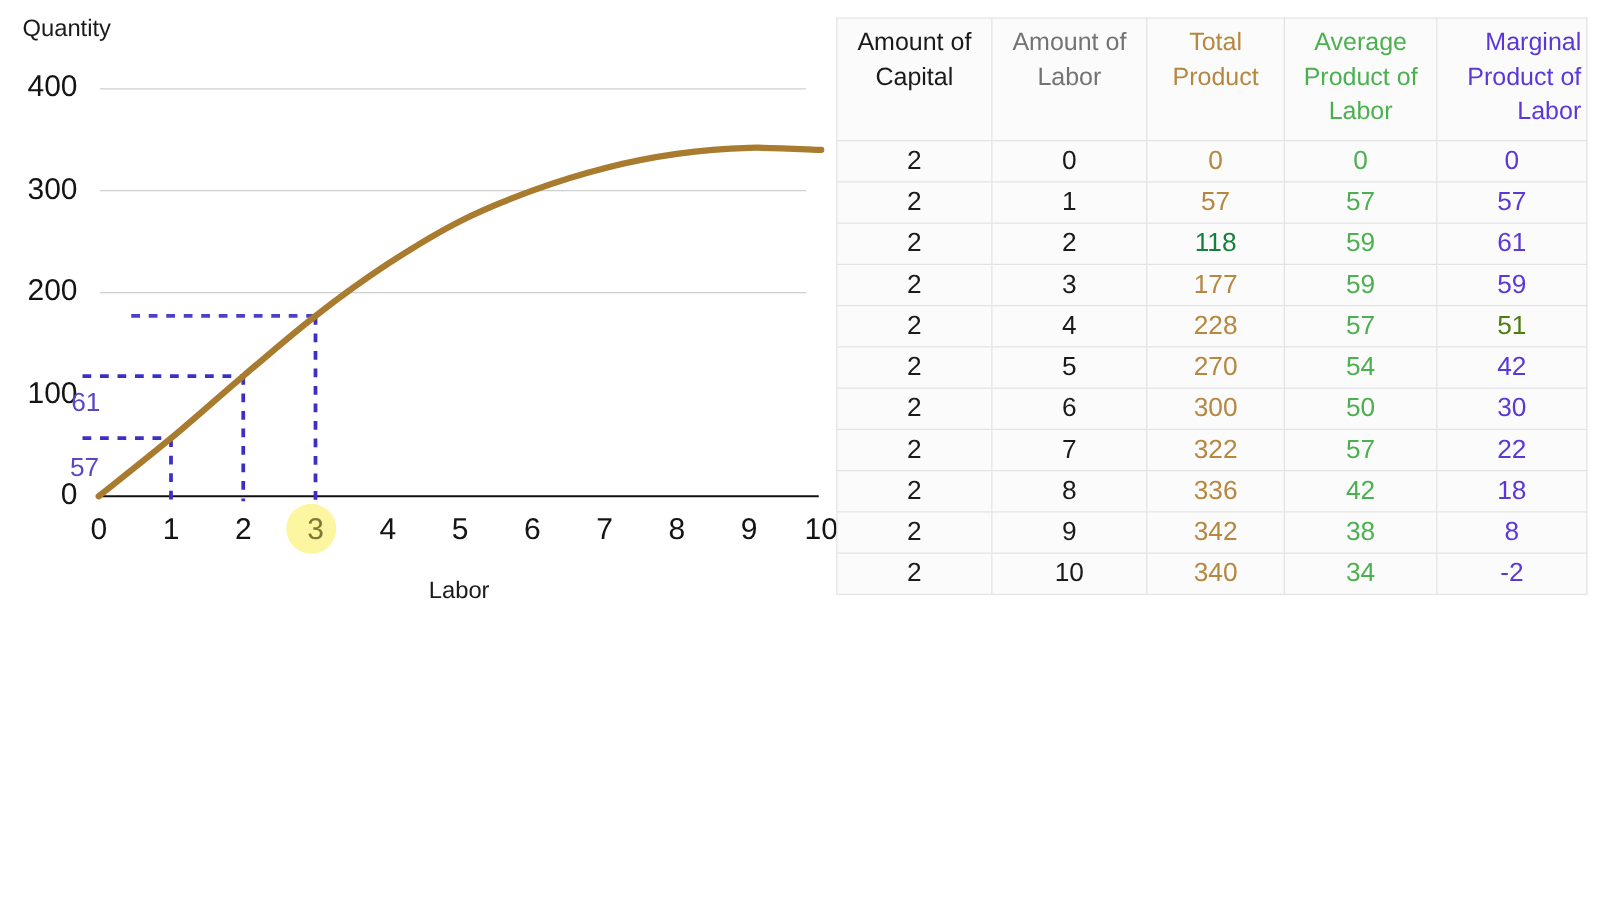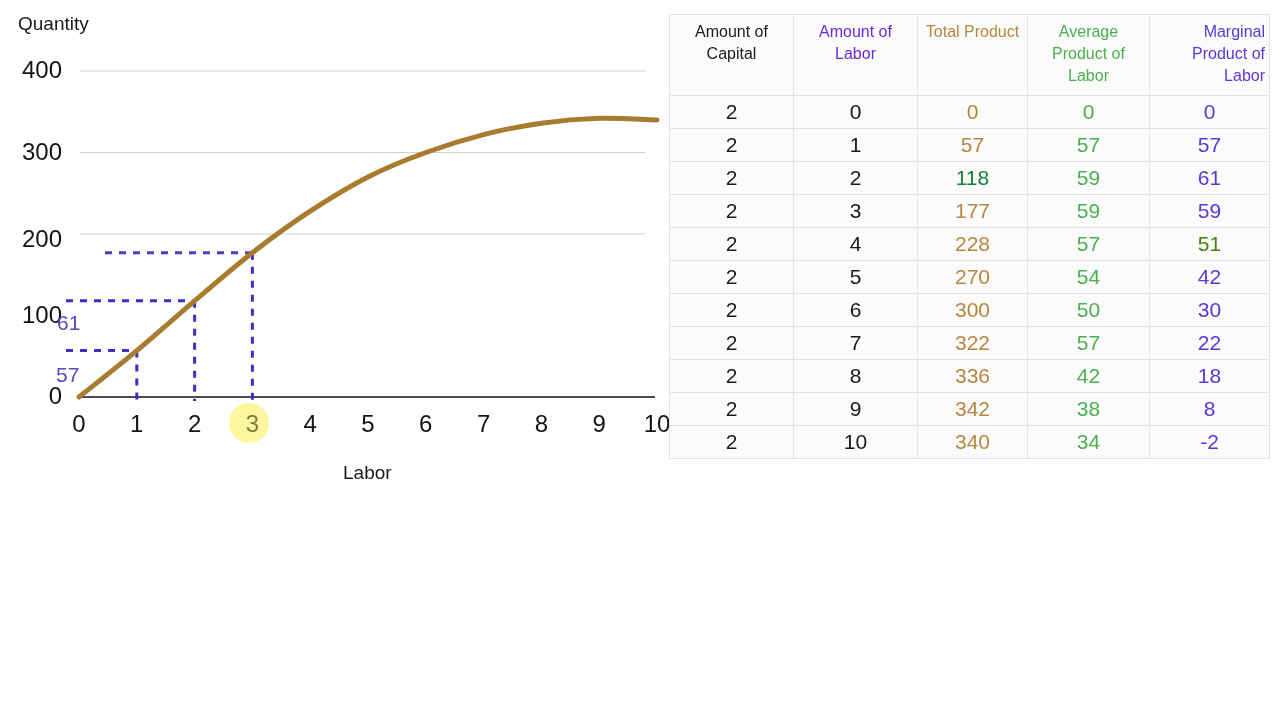--- a/index.html
+++ b/index.html
@@ -67,21 +67,21 @@
     width: 600px;
     table-layout: fixed;
   }
   table.data-table th, table.data-table td {
     border: 1px solid #e3e3e3;
     text-align: center;
     font-weight: normal;
     background: #fbfbfb;
   }
   table.data-table th {
-    font-size: 16px;
+    font-size: 20px;
     line-height: 1.38;
     padding: 6px 4px 8px 4px;
     vertical-align: top;
   }
   table.data-table td {
     font-size: 21px;
     padding: 4px 4px;
     height: 33px;
   }
   col.c0 { width: 124px; }
@@ -116,21 +116,21 @@
     </svg>
 
     <div id="highlight-dot"></div>
 
     <div class="axis-title" id="y-axis-title">Quantity</div>
     <div class="axis-title" id="x-axis-title">Labor</div>
 
     <div id="y-tick-labels">
         <div class="y-tick-label" style="left: 2px; top: 382px;">0</div>
         <div class="y-tick-label" style="left: 2px; top: 300.5px;">100</div>
-        <div class="y-tick-label" style="left: 2px; top: 225px;">200</div>
+        <div class="y-tick-label" style="left: 2px; top: 219px;">200</div>
         <div class="y-tick-label" style="left: 2px; top: 137.5px;">300</div>
         <div class="y-tick-label" style="left: 2px; top: 56px;">400</div>
       </div>
     <div id="x-tick-labels">
         <div class="x-tick-label" style="left: 59px; top: 410px;">0</div>
         <div class="x-tick-label" style="left: 116.8px; top: 410px;">1</div>
         <div class="x-tick-label" style="left: 174.6px; top: 410px;">2</div>
         <div class="x-tick-label highlighted" style="left: 232.4px; top: 410px;">3</div>
         <div class="x-tick-label" style="left: 290.2px; top: 410px;">4</div>
         <div class="x-tick-label" style="left: 348px; top: 410px;">5</div>
@@ -151,21 +151,21 @@
       <colgroup>
         <col class="c0">
           <col class="c1">
           <col class="c2">
           <col class="c3">
           <col class="c4">
       </colgroup>
       <thead>
         <tr id="header-row">
             <th style="color: rgb(26, 26, 26);">Amount of Capital</th>
-            <th style="color: #6d28d9;">Amount of Labor</th>
+            <th style="color: #737373;">Amount of Labor</th>
             <th style="color: rgb(181, 135, 63);">Total Product</th>
             <th style="color: rgb(76, 175, 80);">Average Product of Labor</th>
             <th style="color: rgb(91, 56, 214); text-align: right;">Marginal Product of Labor</th>
           </tr>
       </thead>
       <tbody id="table-body">
           <tr>
             <td style="color: rgb(26, 26, 26);">2</td>
             <td style="color: rgb(26, 26, 26);">0</td>
             <td style="color: rgb(181, 135, 63);">0</td>

